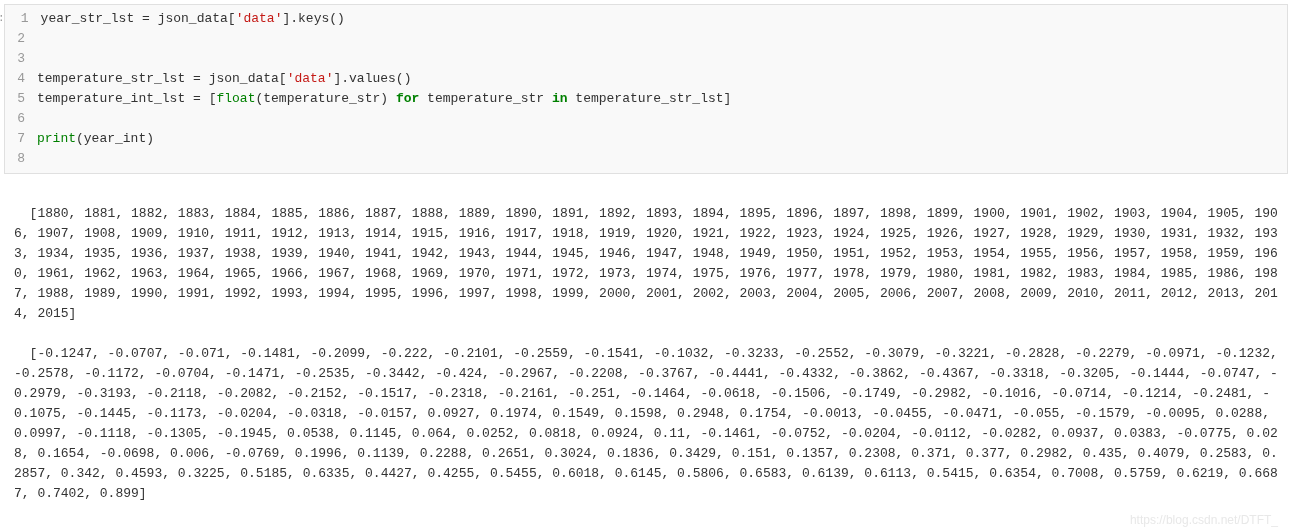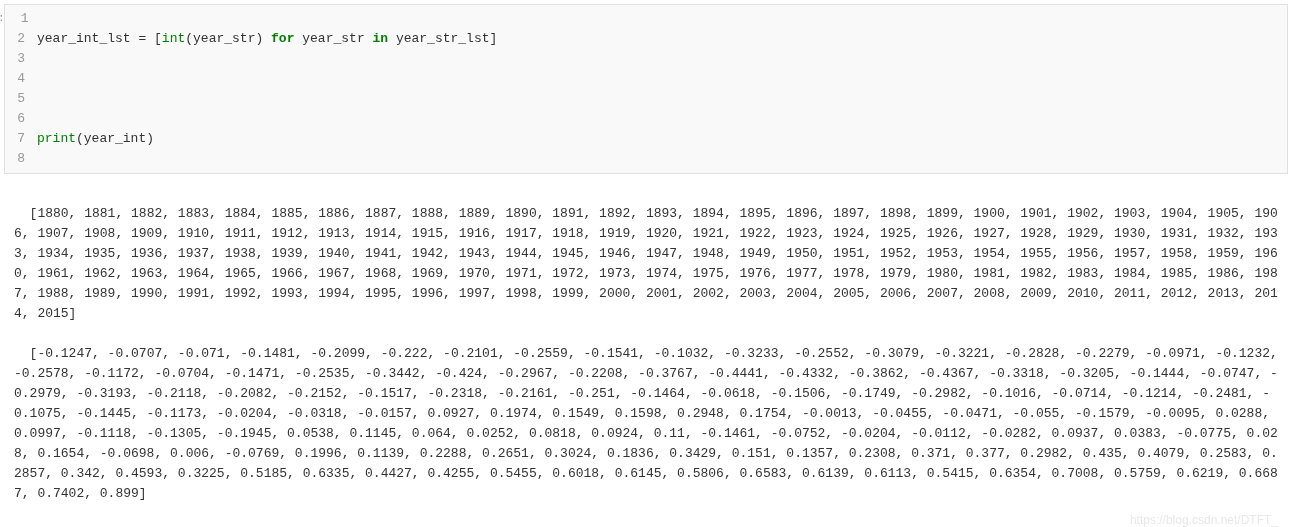--- a/index.html
+++ b/index.html
@@ -62,34 +62,36 @@
       margin-left: -6px;
     }
   </style>
 </head>
 <body>
 
 <span class="label">:</span>
 <div class="code-block" id="code-block">
     <div class="code-line">
       <span class="line-num">1</span>
+      <span class="code-text"><span>year_str_lst = json_data[</span><span class="s-string">'data'</span><span>].keys()</span></span>
     </div>
     <div class="code-line">
       <span class="line-num">2</span>
-      <span class="code-text"><span>year_int_lst = [</span><span class="s-builtin">int</span><span>(year_str) </span><span class="s-keyword">for</span><span> year_str </span><span class="s-keyword">in</span><span> year_str_lst]</span></span>
     </div>
     <div class="code-line">
       <span class="line-num">3</span>
       <span class="code-text"></span>
     </div>
     <div class="code-line">
       <span class="line-num">4</span>
+      <span class="code-text"><span>temperature_str_lst = json_data[</span><span class="s-string">'data'</span><span>].values()</span></span>
     </div>
     <div class="code-line">
       <span class="line-num">5</span>
+      <span class="code-text"><span>temperature_int_lst = [</span><span class="s-builtin">float</span><span>(temperature_str) </span><span class="s-keyword">for</span><span> temperature_str </span><span class="s-keyword">in</span><span> temperature_str_lst]</span></span>
     </div>
     <div class="code-line">
       <span class="line-num">6</span>
       <span class="code-text"></span>
     </div>
     <div class="code-line">
       <span class="line-num">7</span>
       <span class="code-text"><span class="s-builtin">print</span><span>(year_int)</span></span>
     </div>
     <div class="code-line">

